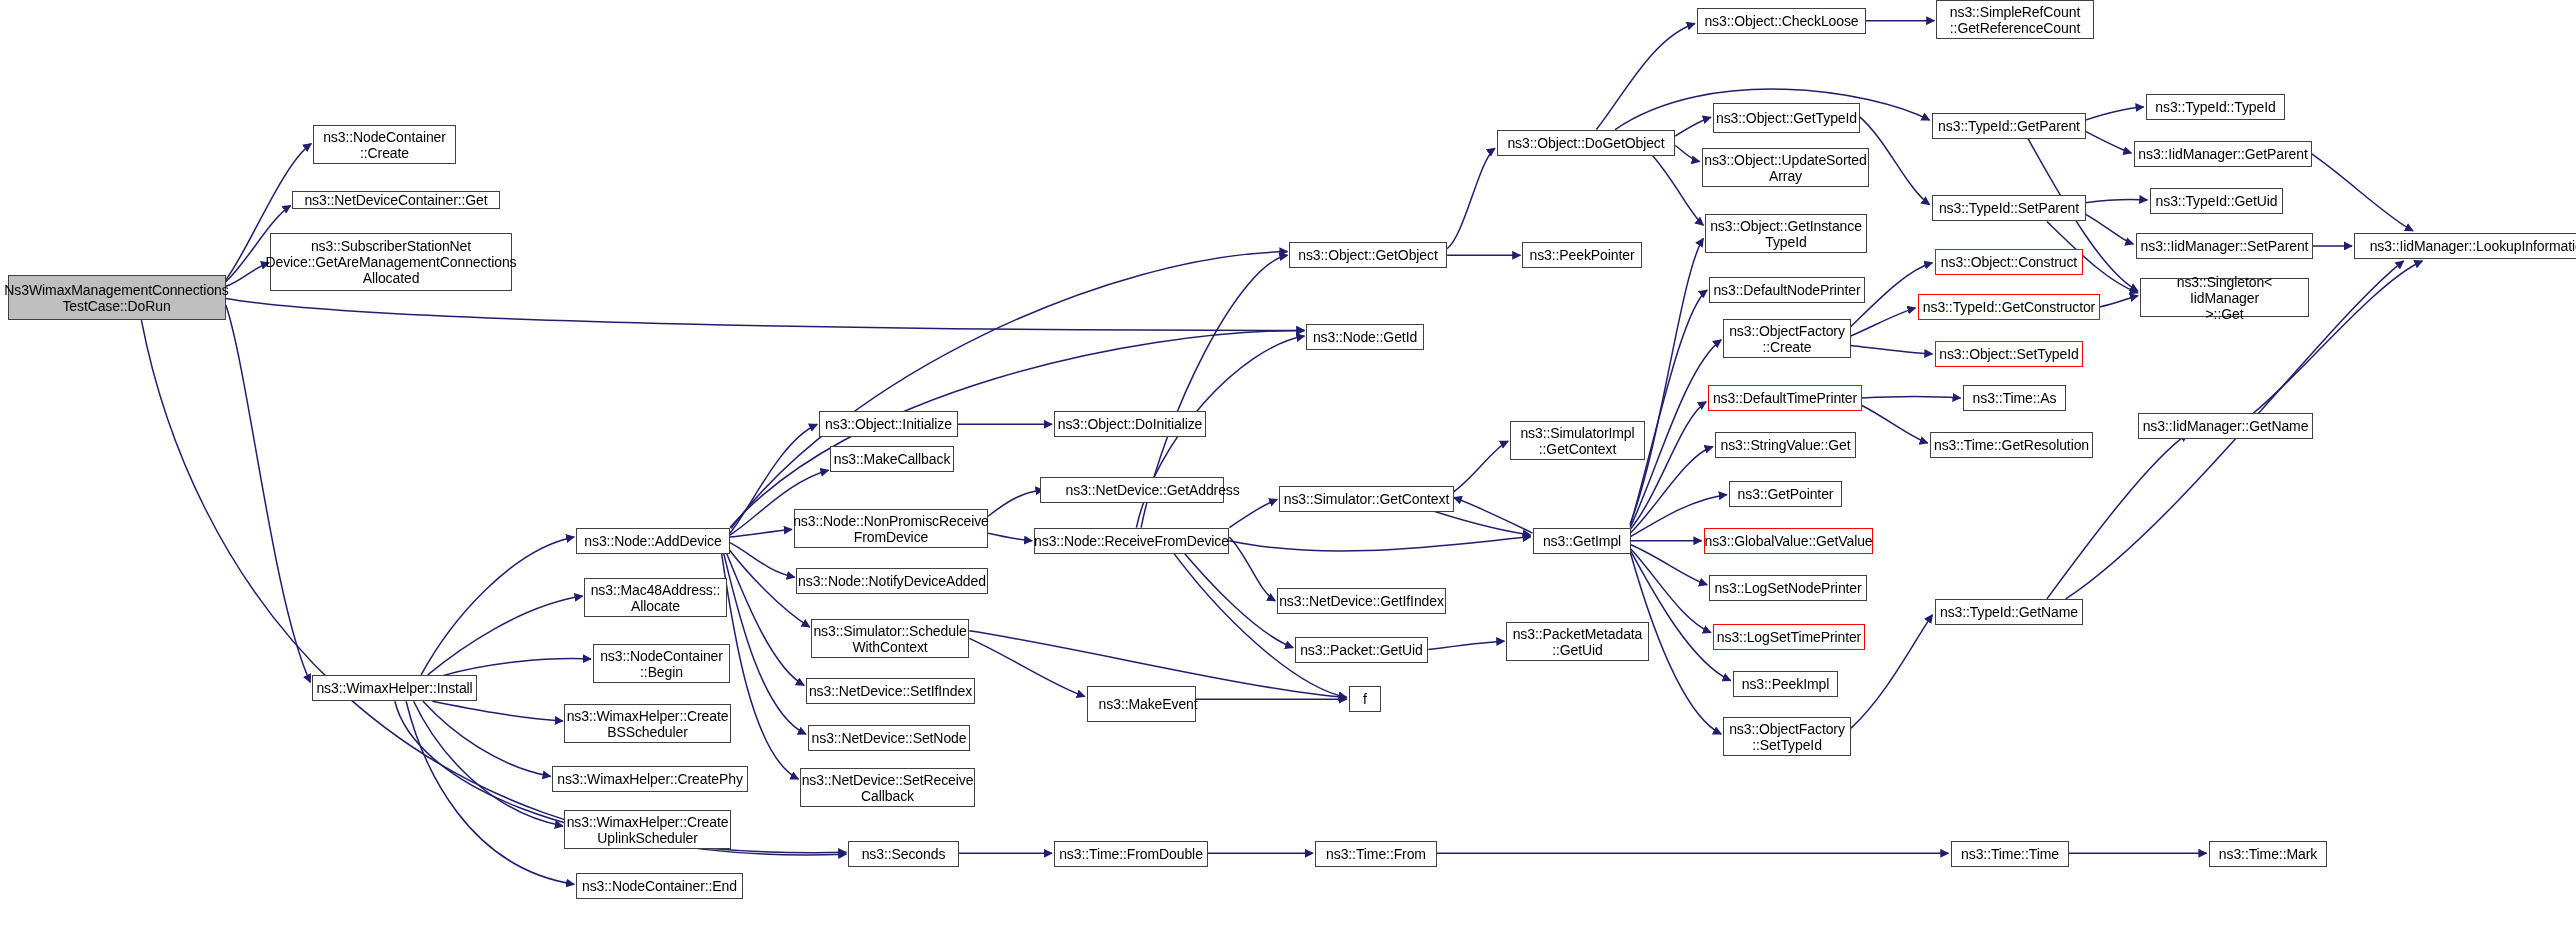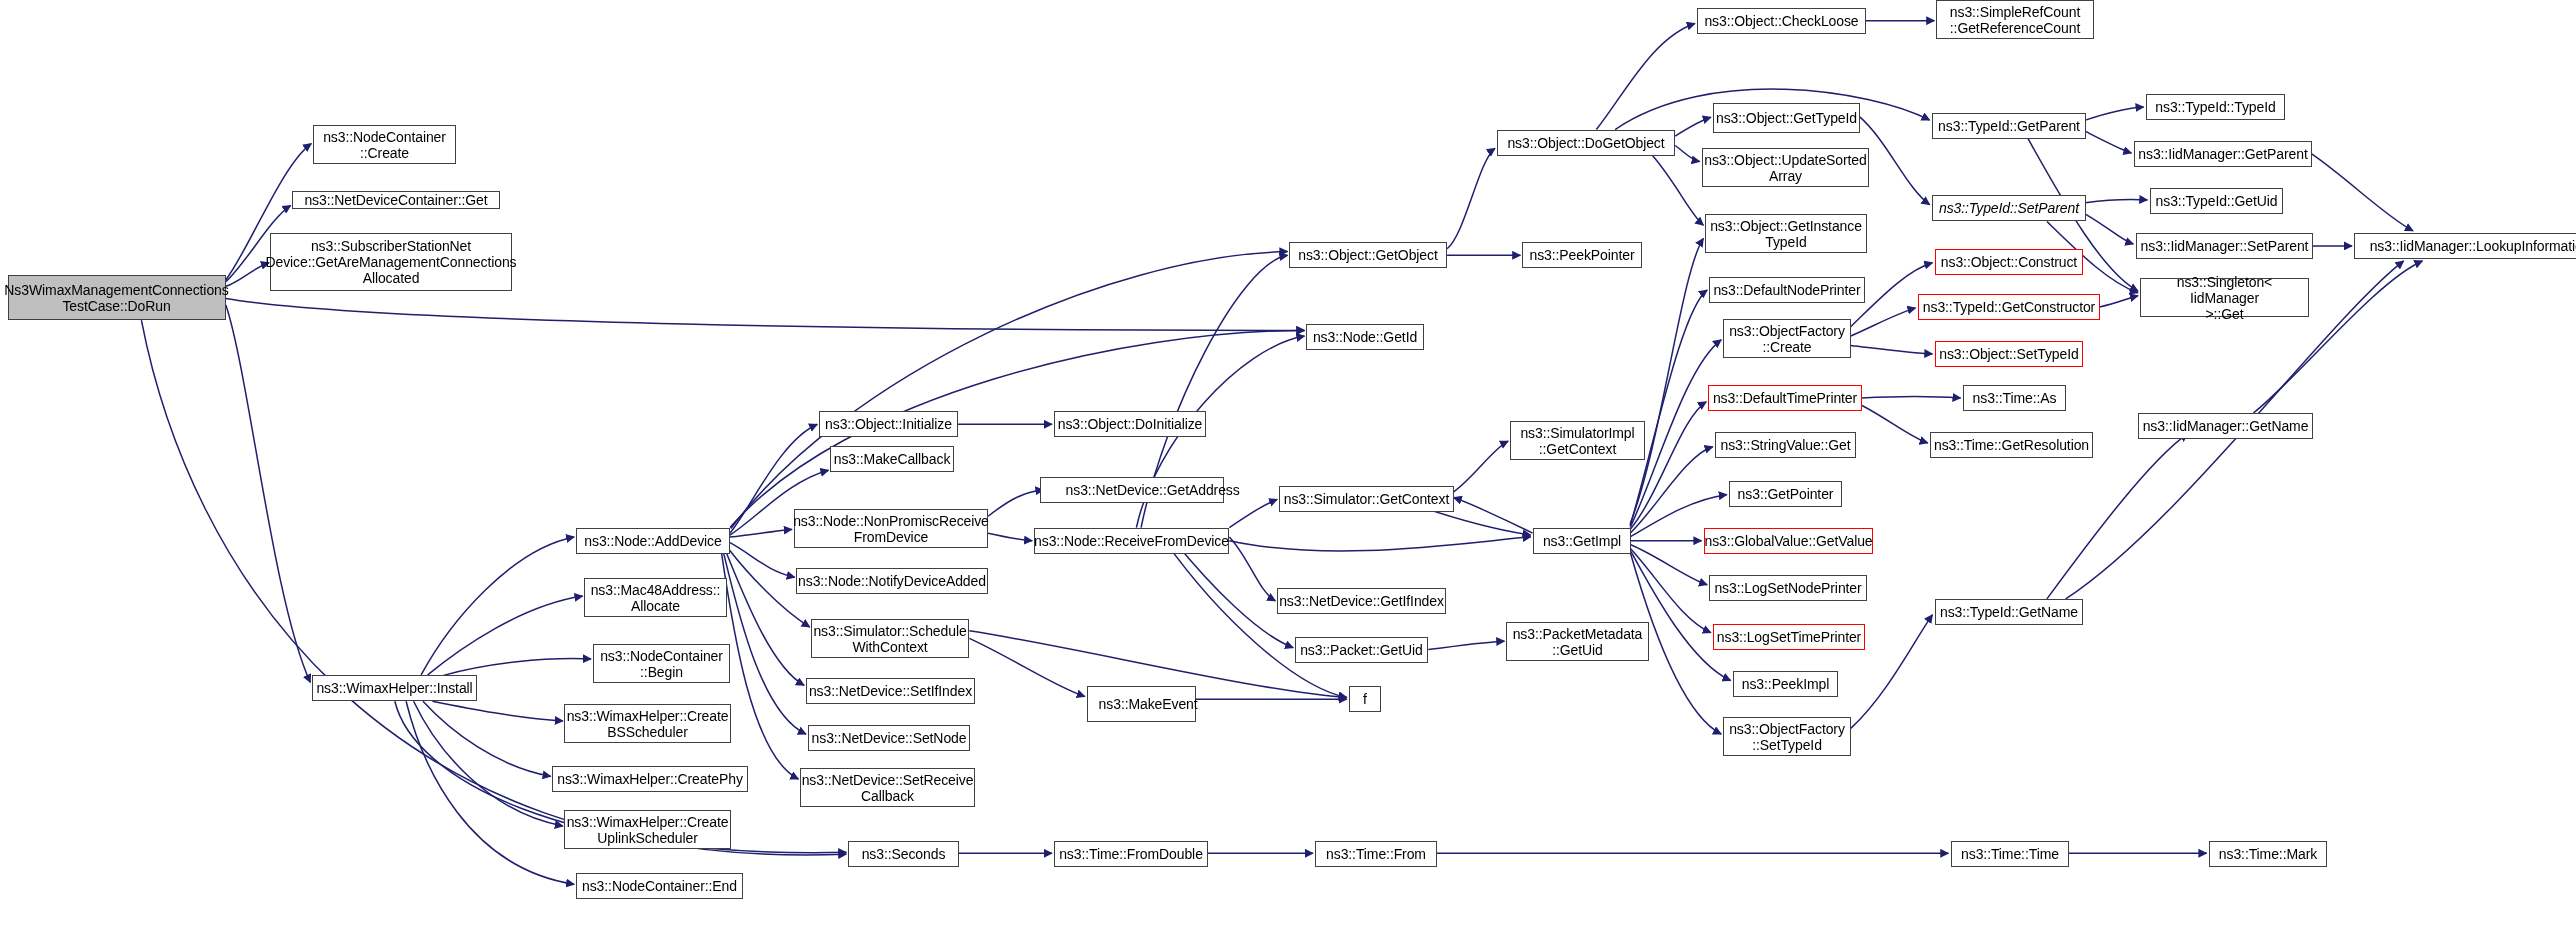--- a/index.html
+++ b/index.html
@@ -198,21 +198,21 @@
       <div class="node" style="left: 1729px; top: 481px; width: 113px; height: 26px;">ns3::GetPointer</div>
       <div class="node red" style="left: 1704px; top: 528px; width: 169px; height: 26px;">ns3::GlobalValue::GetValue</div>
       <div class="node" style="left: 1709px; top: 575px; width: 158px; height: 26px;">ns3::LogSetNodePrinter</div>
       <div class="node red" style="left: 1713px; top: 624px; width: 152px; height: 26px;">ns3::LogSetTimePrinter</div>
       <div class="node" style="left: 1733px; top: 671px; width: 105px; height: 26px;">ns3::PeekImpl</div>
       <div class="node" style="left: 1723px; top: 717px; width: 128px; height: 39px;">ns3::ObjectFactory
 ::SetTypeId</div>
       <div class="node" style="left: 1936px; top: 0px; width: 158px; height: 39px;">ns3::SimpleRefCount
 ::GetReferenceCount</div>
       <div class="node" style="left: 1932px; top: 113px; width: 154px; height: 26px;">ns3::TypeId::GetParent</div>
-      <div class="node" style="left: 1932px; top: 195px; width: 154px; height: 26px; font-style: italic;">ns3::TypeId::SetParent</div>
+      <div class="node" style="left: 1932px; top: 195px; width: 154px; height: 26px;">ns3::TypeId::SetParent</div>
       <div class="node red" style="left: 1935px; top: 249px; width: 148px; height: 26px;">ns3::Object::Construct</div>
       <div class="node red" style="left: 1918px; top: 294px; width: 182px; height: 26px;">ns3::TypeId::GetConstructor</div>
       <div class="node red" style="left: 1935px; top: 341px; width: 148px; height: 26px;">ns3::Object::SetTypeId</div>
       <div class="node" style="left: 1963px; top: 385px; width: 103px; height: 26px;">ns3::Time::As</div>
       <div class="node" style="left: 1930px; top: 432px; width: 163px; height: 26px;">ns3::Time::GetResolution</div>
       <div class="node" style="left: 1935px; top: 599px; width: 148px; height: 26px;">ns3::TypeId::GetName</div>
       <div class="node" style="left: 1951px; top: 841px; width: 118px; height: 26px;">ns3::Time::Time</div>
       <div class="node" style="left: 2146px; top: 94px; width: 139px; height: 26px;">ns3::TypeId::TypeId</div>
       <div class="node" style="left: 2134px; top: 141px; width: 178px; height: 26px;">ns3::IidManager::GetParent</div>
       <div class="node" style="left: 2150px; top: 188px; width: 133px; height: 26px;">ns3::TypeId::GetUid</div>

